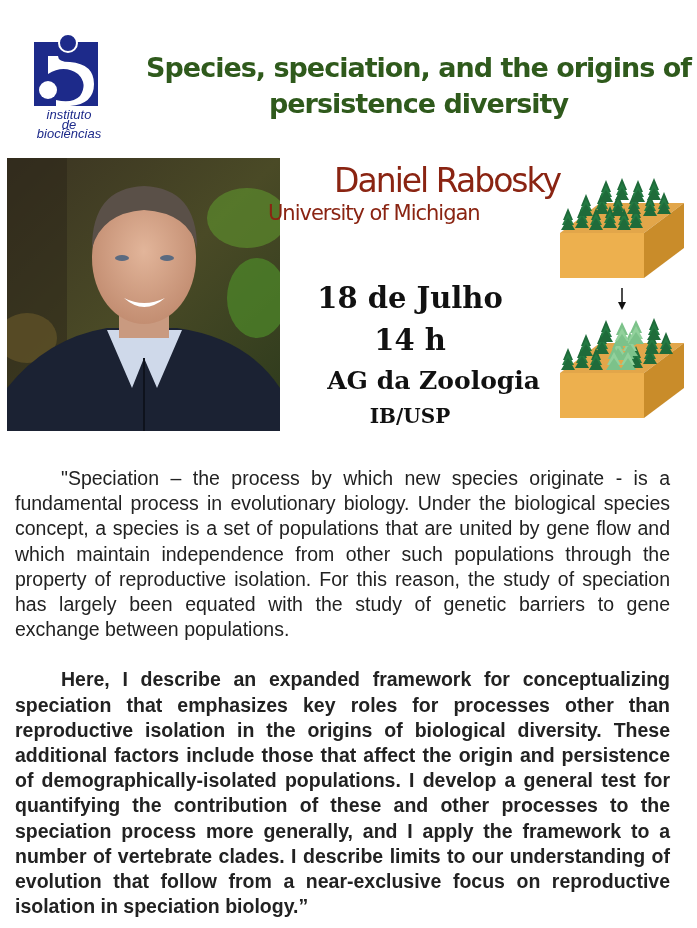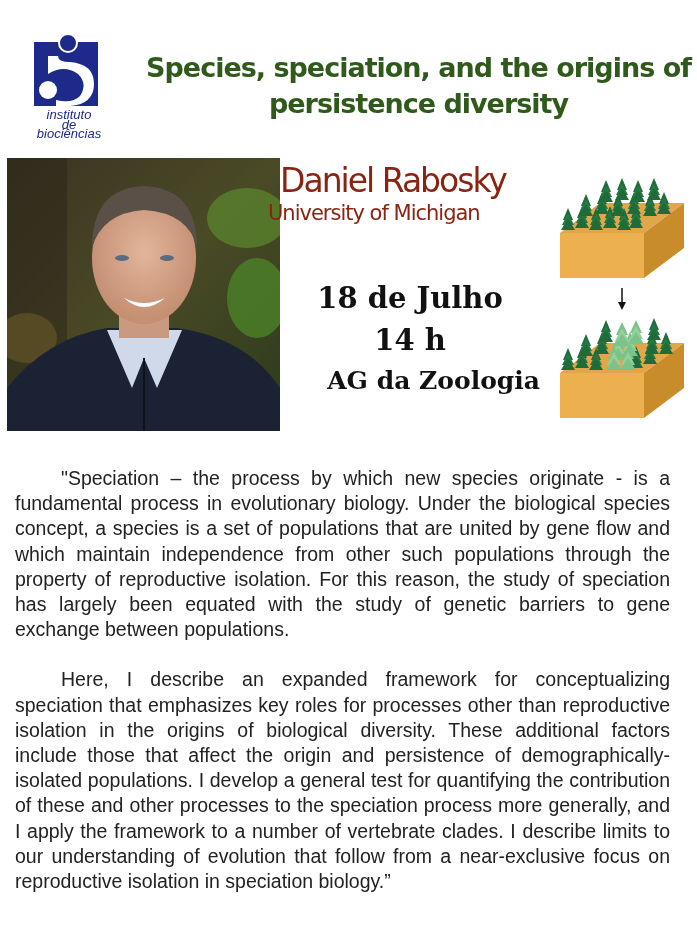--- a/index.html
+++ b/index.html
@@ -6,34 +6,34 @@
   body { width: 697px; height: 928px; position: relative; overflow: hidden; font-family: "Liberation Sans", sans-serif; }
 
   .logo { position: absolute; left: 30px; top: 34px; width: 78px; height: 96px; }
   .logo-mark { position: absolute; left: 4px; top: 0; width: 64px; height: 72px; }
   .logo-text { position: absolute; left: 0; top: 76px; width: 78px; text-align: center; color: #1d2a8a; font-style: italic; font-size: 13px; line-height: 9.5px; font-family: "Liberation Sans", sans-serif; }
 
   .title { position: absolute; left: 140px; top: 50px; width: 557px; text-align: center; color: #2f5a1c; font-family: "DejaVu Sans", sans-serif; font-weight: bold; font-size: 27px; line-height: 36px; letter-spacing: -1px; }
 
   .photo { position: absolute; left: 7px; top: 158px; width: 273px; height: 273px; overflow: hidden; }
 
-  .speaker-name { position: absolute; left: 280px; top: 162px; width: 280px; text-align: left; color: #8a2412; font-family: "DejaVu Sans", sans-serif; font-size: 33px; line-height: 38px; letter-spacing: -2px; }
+  .speaker-name { position: absolute; left: 280px; top: 162px; width: 280px; text-align: right; color: #8a2412; font-family: "DejaVu Sans", sans-serif; font-size: 33px; line-height: 38px; letter-spacing: -2px; }
   .speaker-affil { position: absolute; left: 268px; top: 202px; width: 280px; text-align: left; color: #8a2412; font-family: "DejaVu Sans", sans-serif; font-size: 21px; line-height: 22px; letter-spacing: -1px; }
 
   .event { position: absolute; left: 280px; top: 278px; width: 260px; text-align: center; color: #111; font-family: "DejaVu Serif", serif; font-weight: bold; }
   .event .date { font-size: 29px; line-height: 40px; }
   .event .time { font-size: 29px; line-height: 44px; }
   .event .place { font-size: 25px; line-height: 38px; text-align: right; }
   .event .inst { font-size: 20px; line-height: 32px; }
 
   .illustration { position: absolute; left: 556px; top: 178px; width: 130px; height: 240px; }
 
   .abstract { position: absolute; left: 15px; top: 466px; width: 655px; color: #222; font-family: "Liberation Sans", sans-serif; font-size: 19.5px; line-height: 25.2px; text-align: justify; }
   .abstract p { margin: 0; text-indent: 46px; }
-  .abstract p + p { margin-top: 25px; }
+  .abstract p + p { margin-top: 25px; font-weight: bold; }
 </style>
 </head>
 <body>
 
 <div class="logo">
   <svg class="logo-mark" viewBox="0 0 64 72">
     <rect x="0" y="8" width="64" height="64" fill="#1d2a8a"></rect>
     <circle cx="34" cy="9" r="9" fill="#1d2a8a" stroke="#fff" stroke-width="2"></circle>
     <path d="M14 22 L14 40 Q30 30 44 40 Q54 50 46 62 Q38 70 22 66 L22 72 L36 72 Q60 70 60 50 Q60 30 36 28 Q24 28 24 22 Z" fill="#fff"></path>
     <circle cx="14" cy="56" r="9" fill="#fff"></circle>
@@ -76,20 +76,21 @@
   </svg>
 </div>
 
 <div class="speaker-name">Daniel Rabosky</div>
 <div class="speaker-affil">University of Michigan</div>
 
 <div class="event">
   <div class="date">18 de Julho</div>
   <div class="time">14 h</div>
   <div class="place">AG da Zoologia</div>
+  <div class="inst">IB/USP</div>
 </div>
 
 <div class="illustration">
   <svg width="130" height="240" viewBox="0 0 130 240">
     <defs>
       <g id="tree">
         <polygon points="0,-16 -5,-4 5,-4" fill="#1f6b3a"></polygon>
         <polygon points="0,-11 -6,1 6,1" fill="#237a42"></polygon>
         <polygon points="0,-6 -7,6 7,6" fill="#1f6b3a"></polygon>
       </g>

